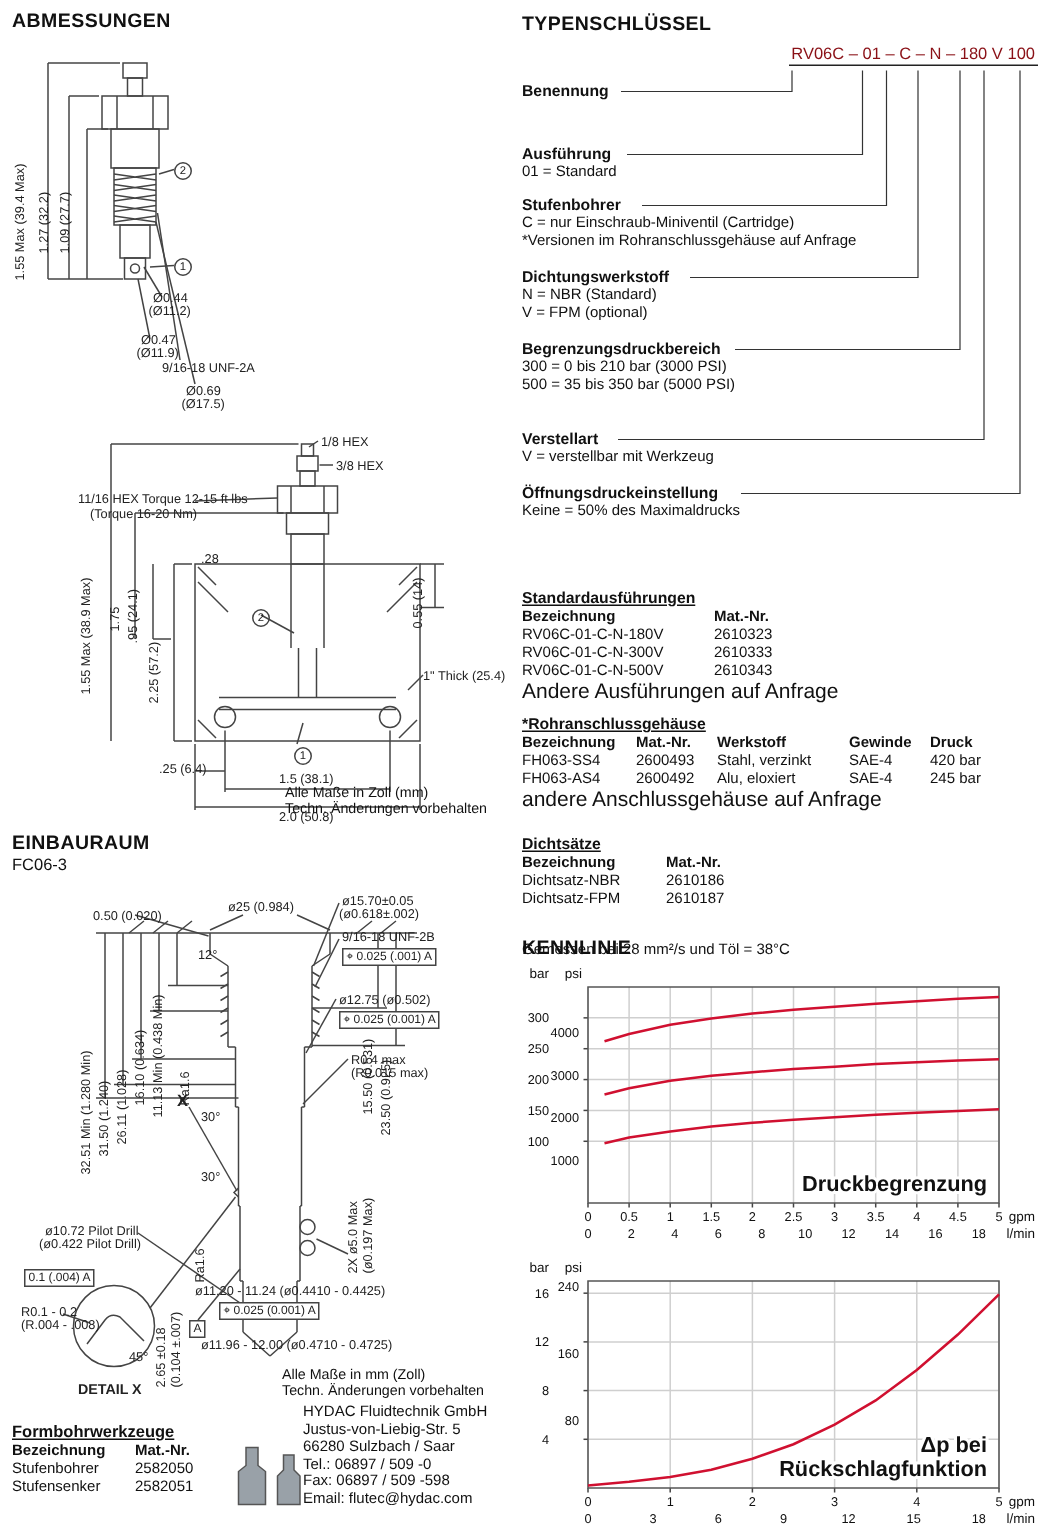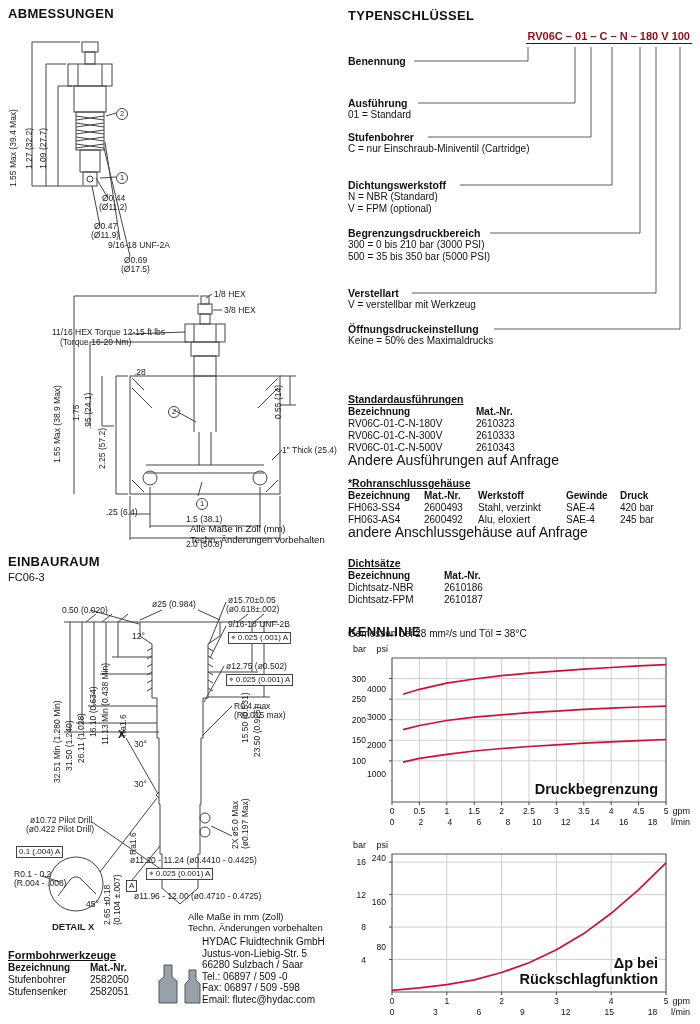--- a/index.html
+++ b/index.html
@@ -8,21 +8,21 @@
   .h1{font-weight:bold;font-size:13px;letter-spacing:.3px}
   .dwg{position:absolute}
   .ann{position:absolute;font-size:8.5px;line-height:9px;white-space:nowrap;color:#222}
   .rv{transform:rotate(-90deg);transform-origin:0 100%}
   .note{font-size:9.5px;color:#111}
   .circ{border:1px solid #444;border-radius:50%;width:10px;height:10px;line-height:10px;text-align:center;font-size:7.5px}
   .box{border:1px solid #444;padding:0 2px;background:#fff;font-size:8px;line-height:10px}
   .bigx{font-size:11px;font-weight:bold}
   .bld{font-weight:bold;font-size:9.5px}
   .rcol{position:absolute;left:348px;top:8px;width:344px;height:1010px}
-  .code{position:absolute;top:22px;right:0;font-weight:bold;font-size:11px;color:#8a1016;border-bottom:1.5px solid #222;padding:0 2px 1px 2px;white-space:nowrap}
+  .code{position:absolute;top:22px;right:0;font-weight:normal;font-size:11px;color:#8a1016;border-bottom:1.5px solid #222;padding:0 2px 1px 2px;white-space:nowrap}
   .sec{position:absolute;left:0;width:344px}
   .slabel{font-weight:bold;font-size:10.5px;line-height:12px}
   .sline{font-size:10px;line-height:12px;white-space:nowrap}
   .tbl{position:absolute;left:0}
   .ttitle{font-weight:bold;font-size:10.5px;text-decoration:underline;line-height:14px}
   .trow{display:flex;font-size:10px;line-height:12px}
   .thead{font-weight:bold;}
   .tc{flex:none}
   .tfoot{font-size:14px;line-height:13px}
   .addr{font-size:10px;line-height:11.5px}
@@ -307,20 +307,21 @@
   <div class="sec" style="top:47px">
     <div class="slabel">Benennung</div>
   </div>
   <div class="sec" style="top:89px">
     <div class="slabel">Ausführung</div>
     <div class="sline">01 = Standard</div>
   </div>
   <div class="sec" style="top:123px">
     <div class="slabel">Stufenbohrer</div>
     <div class="sline">C = nur Einschraub-Miniventil (Cartridge)</div>
+    <div class="sline">*Versionen im Rohranschlussgehäuse auf Anfrage</div>
   </div>
   <div class="sec" style="top:171px">
     <div class="slabel">Dichtungswerkstoff</div>
     <div class="sline">N = NBR (Standard)</div>
     <div class="sline">V = FPM (optional)</div>
   </div>
   <div class="sec" style="top:219px">
     <div class="slabel">Begrenzungsdruckbereich</div>
     <div class="sline">300 = 0 bis 210 bar (3000 PSI)</div>
     <div class="sline">500 = 35 bis 350 bar (5000 PSI)</div>

